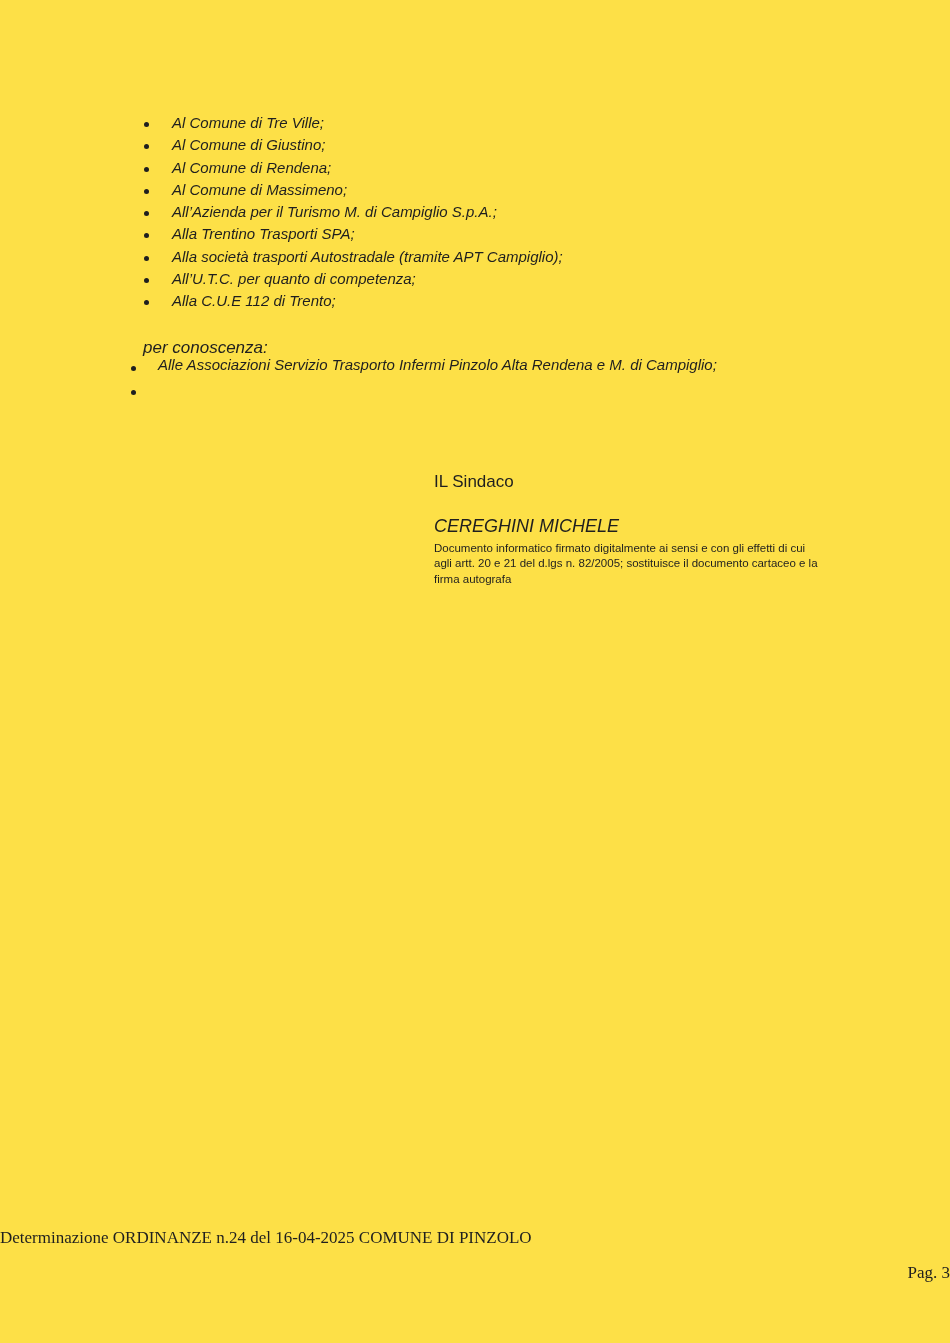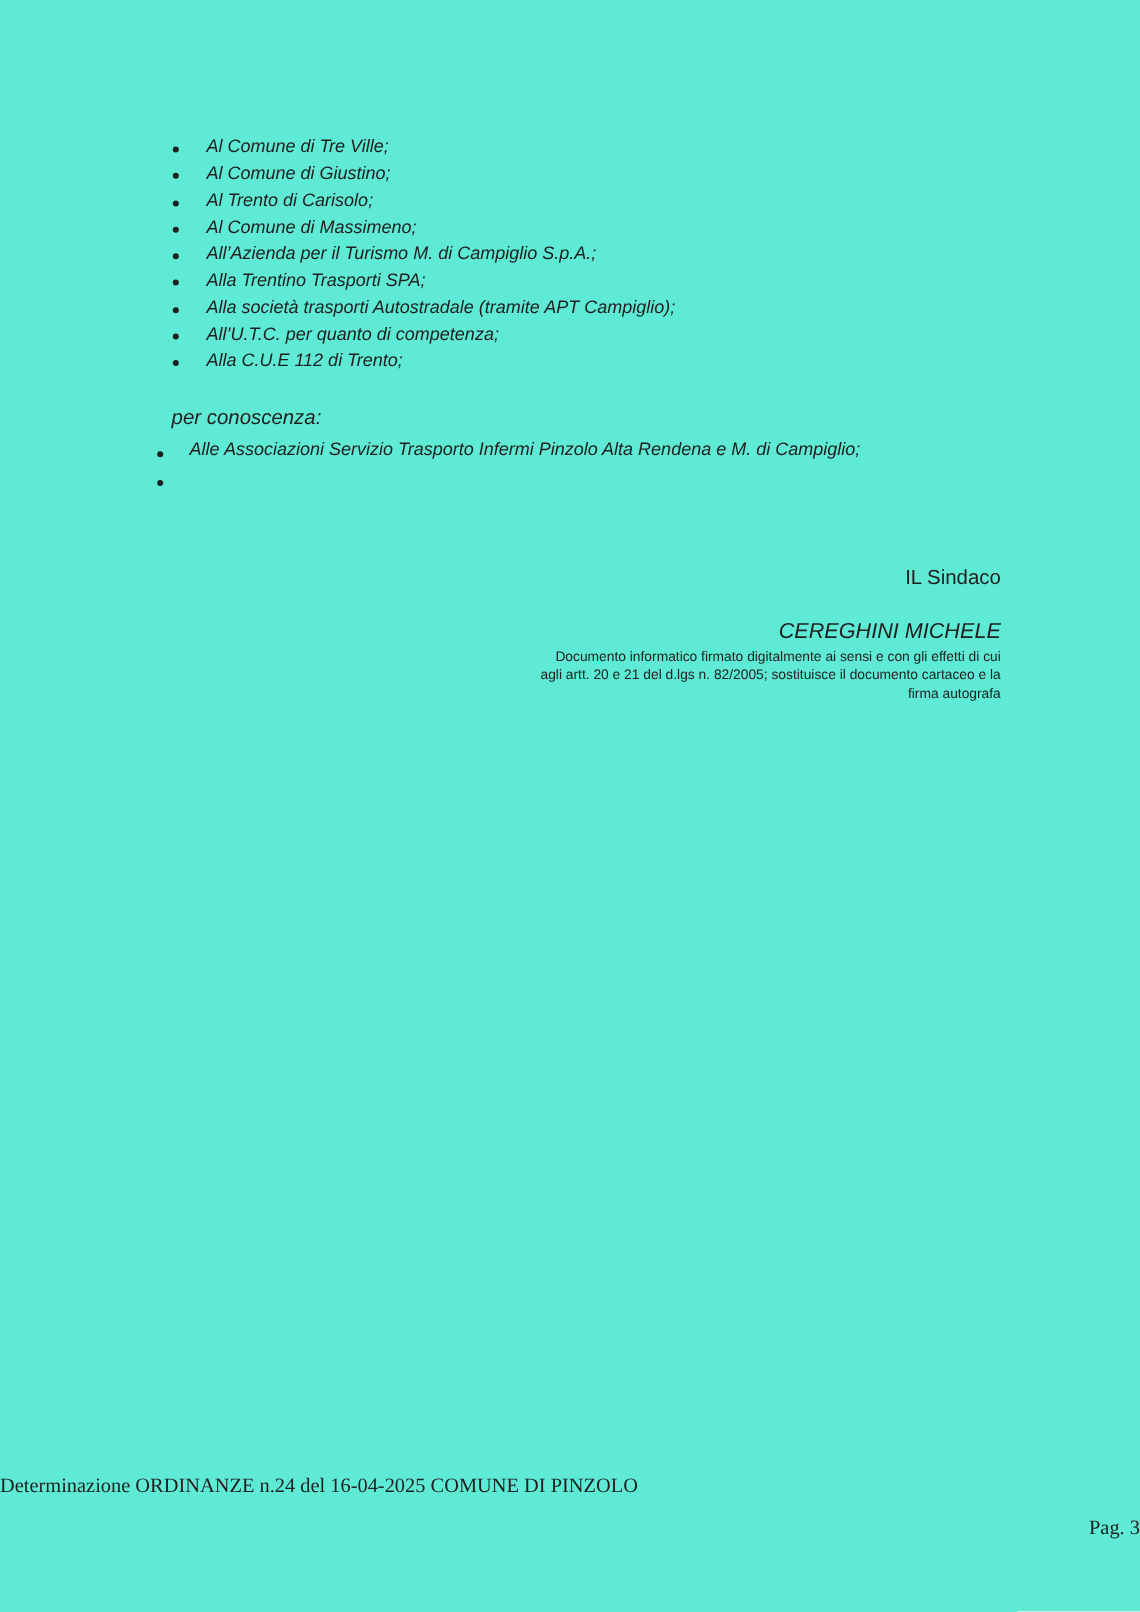--- a/index.html
+++ b/index.html
@@ -4,41 +4,41 @@
 <style>
   html, body {
     margin: 0;
     padding: 0;
     background: #ffffff;
   }
   .page {
     position: relative;
     width: 950px;
     height: 1343px;
-    background: #5eead4;
+    background: #fde047;
     overflow: hidden;
     font-family: "Liberation Sans", sans-serif;
     color: #1f1f1f;
   }
   
   .list {
     list-style: none;
     margin: 0;
     padding: 0;
     position: absolute;
   }
   .list li {
     position: relative;
     font-style: italic;
     font-size: 15px;
     white-space: nowrap;
   }
   .list-1 { left: 143px; top: 112px; }
   .list-1 li { line-height: 22.3px; padding-left: 29px; }
-  .list-2 { left: 130px; top: 363px; }
+  .list-2 { left: 130px; top: 353px; }
   .list-2 li { line-height: 23.7px; padding-left: 28px; }
   .bullet {
     position: absolute;
     left: 1px;
     width: 5px;
     height: 5px;
     border-radius: 50%;
     background: #1f1f1f;
   }
   .list-1 .bullet { top: 10px; }
@@ -52,21 +52,21 @@
     font-size: 17px;
     line-height: 20px;
   }
 
   
   .signature {
     position: absolute;
     left: 434px;
     top: 472px;
     width: 400px;
-    text-align: right;
+    text-align: left;
   }
   .sig-role {
     font-size: 17px;
     line-height: 20px;
     font-style: normal;
   }
   .sig-name {
     margin-top: 23px;
     font-size: 18px;
     line-height: 22px;
@@ -111,21 +111,21 @@
   <li>
         <span class="bullet"></span>
         <span>Al Comune di Tre Ville;</span>
       </li>
       <li>
         <span class="bullet"></span>
         <span>Al Comune di Giustino;</span>
       </li>
       <li>
         <span class="bullet"></span>
-        <span>Al Trento di Carisolo;</span>
+        <span>Al Comune di Rendena;</span>
       </li>
       <li>
         <span class="bullet"></span>
         <span>Al Comune di Massimeno;</span>
       </li>
       <li>
         <span class="bullet"></span>
         <span>All’Azienda per il Turismo M. di Campiglio S.p.A.;</span>
       </li>
       <li>

